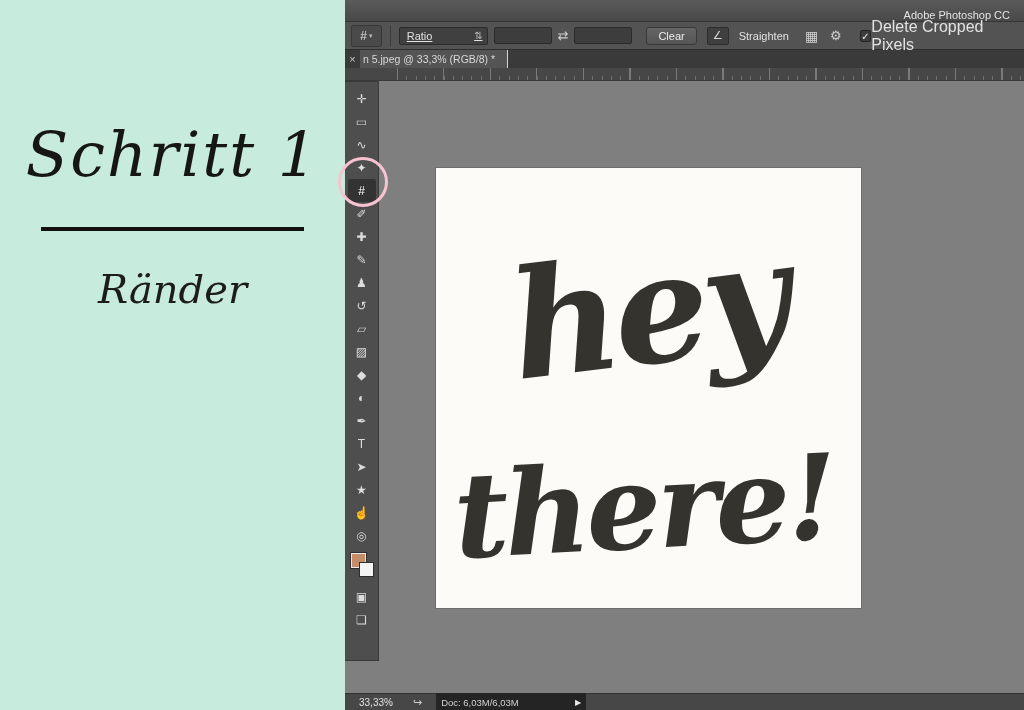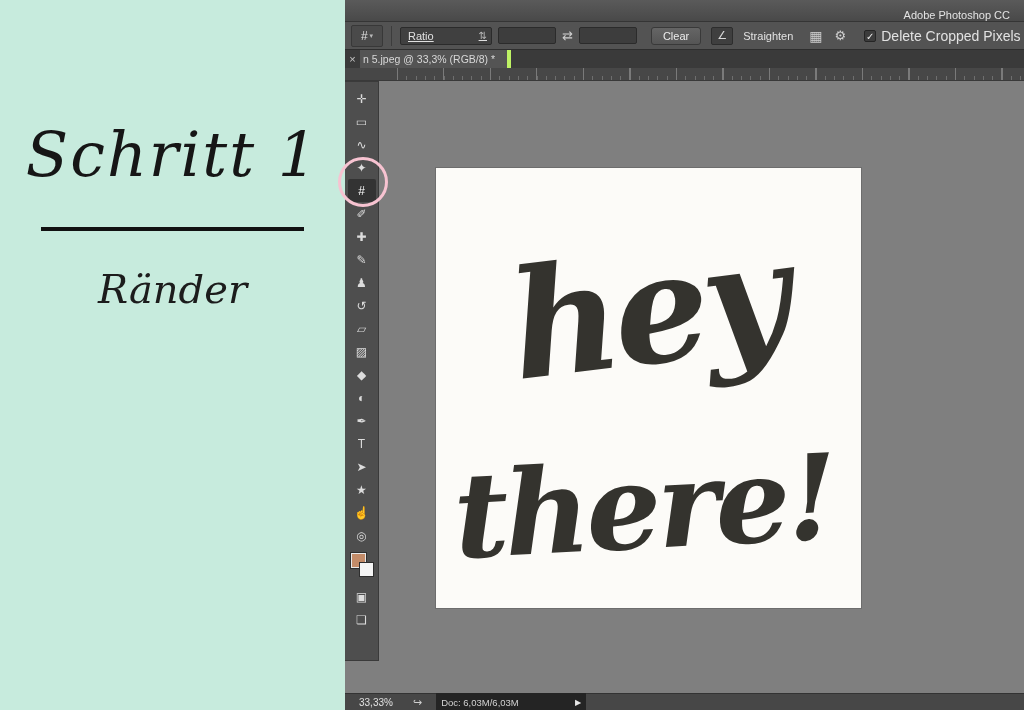--- a/index.html
+++ b/index.html
@@ -28,25 +28,25 @@
   .opt-input { width:58px; height:17px; background:#3d3d3d; border:1px solid #2b2b2b; border-radius:2px; color:#e0e0e0; font-size:11px; padding:0 4px; margin:0 6px; }
   .swap { font-size:13px; color:#cfcfcf; }
   .clear-btn { margin-left:8px; padding:2px 11px; font-size:11px; color:#ececec; background:linear-gradient(#656565,#555555); border:1px solid #393939; border-radius:3px; }
   .straighten { display:flex; align-items:center; margin-left:10px; }
   .straighten .s-icon { width:22px; height:18px; background:#3f3f3f; border:1px solid #2d2d2d; border-radius:2px; display:flex; align-items:center; justify-content:center; font-size:11px; color:#d8d8d8; }
   .straighten .s-label { font-size:11px; color:#e2e2e2; margin-left:10px; }
   .grid-icon { font-size:14px; color:#cfcfcf; margin-left:16px; }
   .gear-icon { font-size:13px; color:#cfcfcf; margin-left:12px; }
   .chk-wrap { display:flex; align-items:center; margin-left:18px; }
   .chk { width:12px; height:12px; background:#3c3c3c; border:1px solid #252525; border-radius:2px; color:#eee; font-size:10px; line-height:11px; text-align:center; }
-  .chk-label { font-size:14px; color:#e2e2e2; margin-left:5px; }
+  .chk-label { font-size:16px; color:#e2e2e2; }
 
   .tabbar { height:18px; background:#3a3a3a; display:flex; align-items:stretch; }
   .tab-close { width:15px; display:flex; align-items:center; justify-content:center; color:#c6c6c6; font-size:11px; }
-  .doc-tab { background:#545454; border-right:4px solid #bef264; display:flex; align-items:center; padding:0 12px 0 3px; font-size:10.5px; color:#d8d8d8; white-space:nowrap; }
+  .doc-tab { background:#545454; border-right:1px solid #bef264; display:flex; align-items:center; padding:0 12px 0 3px; font-size:10.5px; color:#d8d8d8; white-space:nowrap; }
 
   .ruler { height:13px; background:#474747; border-bottom:1px solid #393939; position:relative; overflow:hidden; }
   .ruler::before { content:""; position:absolute; left:52px; right:0; bottom:0; height:4px;
       background:repeating-linear-gradient(90deg, #6e6e6e 0 1px, transparent 1px 9.3px); }
   .ruler::after { content:""; position:absolute; left:52px; right:0; top:0; bottom:0;
       background:repeating-linear-gradient(90deg, #7a7a7a 0 1px, transparent 1px 46.5px); }
   .ruler-num { position:absolute; top:1px; font-size:8.5px; color:#cfcfcf; padding-left:3px; z-index:2; }
 
   .main { flex:1; position:relative; background:#7f7f7f; }
 

